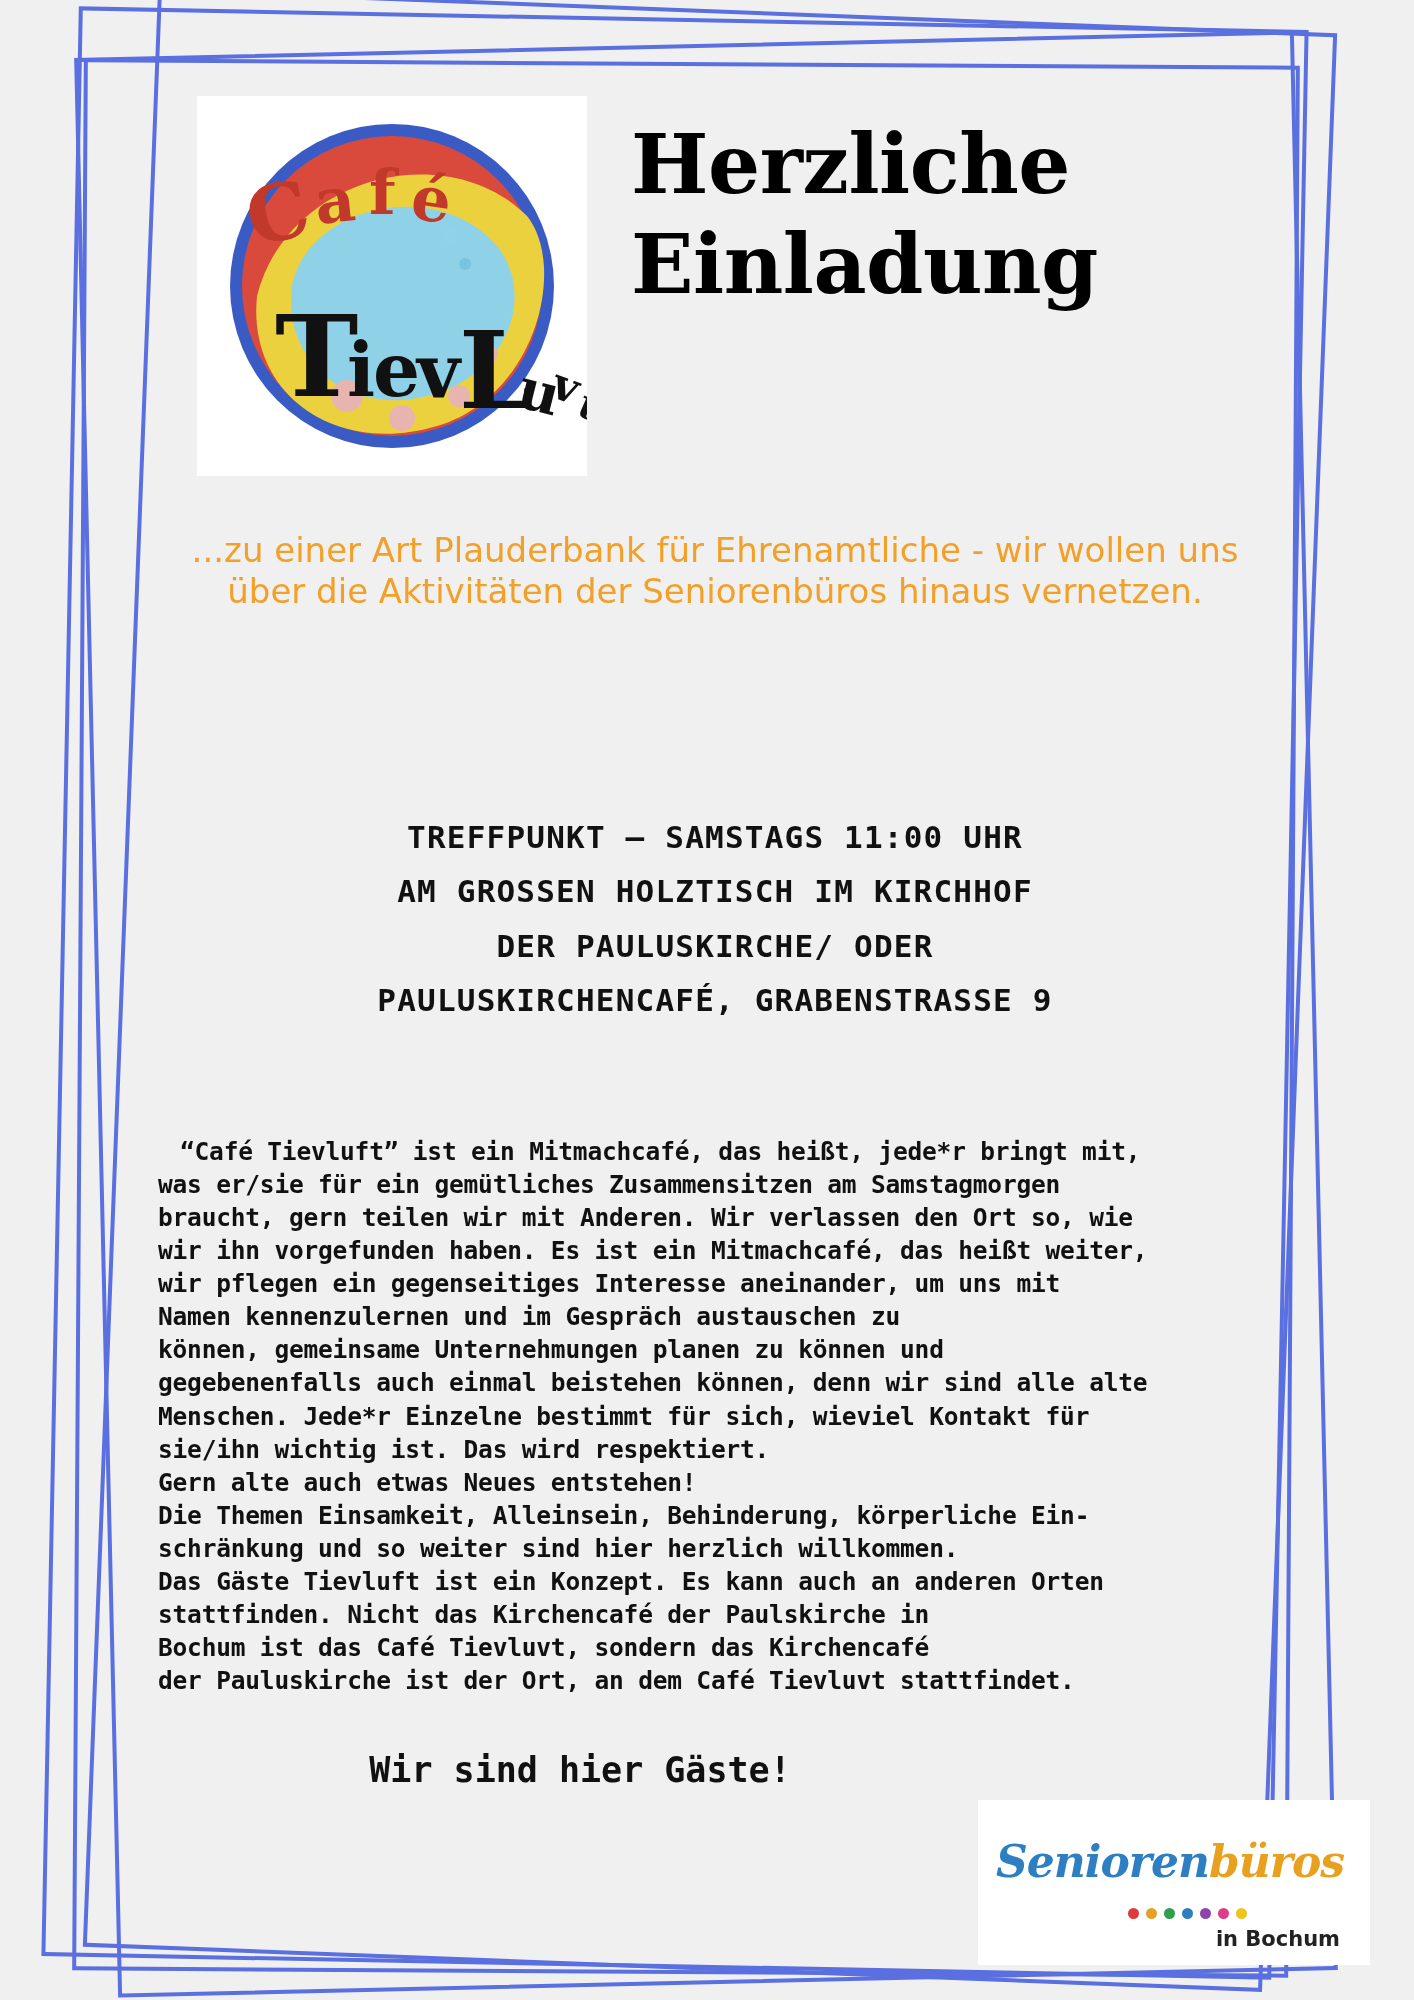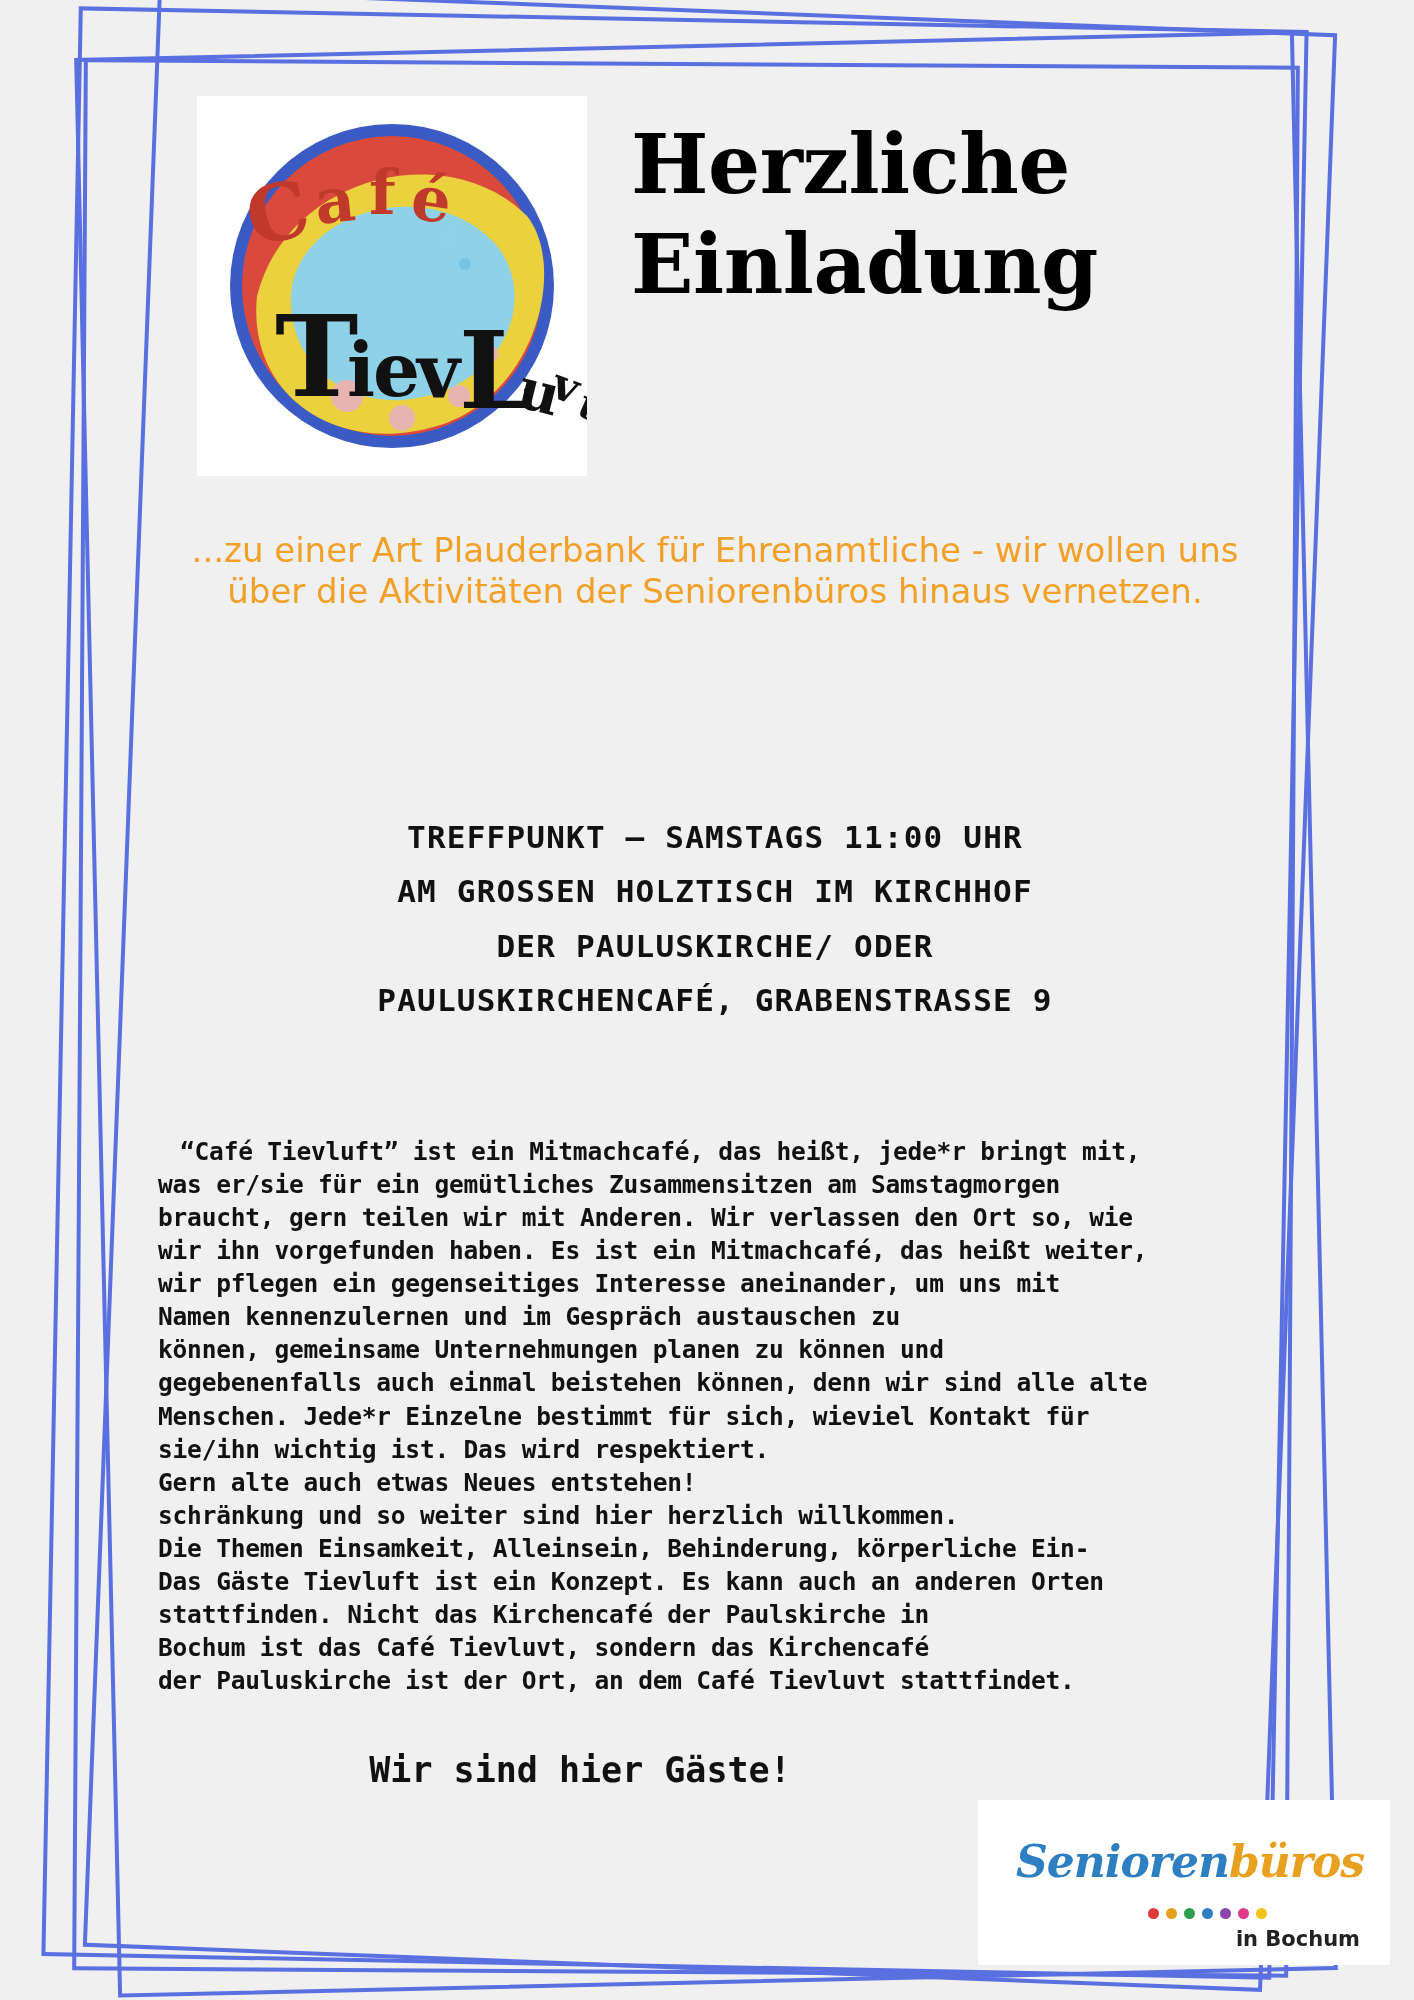--- a/index.html
+++ b/index.html
@@ -143,21 +143,20 @@
 
   
   .sponsor {
     position: absolute;
     left: 978px;
     top: 1800px;
     width: 392px;
     height: 165px;
     background: #ffffff;
     display: block;
-    padding-left: 20px;
   }
   .sponsor-inner {
     position: relative;
     width: 100%;
     height: 100%;
   }
   .sponsor-word {
     position: absolute;
     left: 18px;
     top: 36px;
@@ -264,22 +263,22 @@
     <p>was er/sie für ein gemütliches Zusammensitzen am Samstagmorgen</p>
     <p>braucht, gern teilen wir mit Anderen. Wir verlassen den Ort so, wie</p>
     <p>wir ihn vorgefunden haben. Es ist ein Mitmachcafé, das heißt weiter,</p>
     <p>wir pflegen ein gegenseitiges Interesse aneinander, um uns mit</p>
     <p>Namen kennenzulernen und im Gespräch austauschen zu</p>
     <p>können, gemeinsame Unternehmungen planen zu können und</p>
     <p>gegebenenfalls auch einmal beistehen können, denn wir sind alle alte</p>
     <p>Menschen. Jede*r Einzelne bestimmt für sich, wieviel Kontakt für</p>
     <p>sie/ihn wichtig ist. Das wird respektiert.</p>
     <p>Gern alte auch etwas Neues entstehen!</p>
+    <p>Die Themen Einsamkeit, Alleinsein, Behinderung, körperliche Ein-</p>
     <p>schränkung und so weiter sind hier herzlich willkommen.</p>
-    <p>Die Themen Einsamkeit, Alleinsein, Behinderung, körperliche Ein-</p>
     <p>Das Gäste Tievluft ist ein Konzept. Es kann auch an anderen Orten</p>
     <p>stattfinden. Nicht das Kirchencafé der Paulskirche in</p>
     <p>Bochum ist das Café Tievluvt, sondern das Kirchencafé</p>
     <p>der Pauluskirche ist der Ort, an dem Café Tievluvt stattfindet.</p>
   </div>
 
   <div class="closing">Wir sind hier Gäste!</div>
 
   <div class="sponsor">
     <div class="sponsor-inner">

